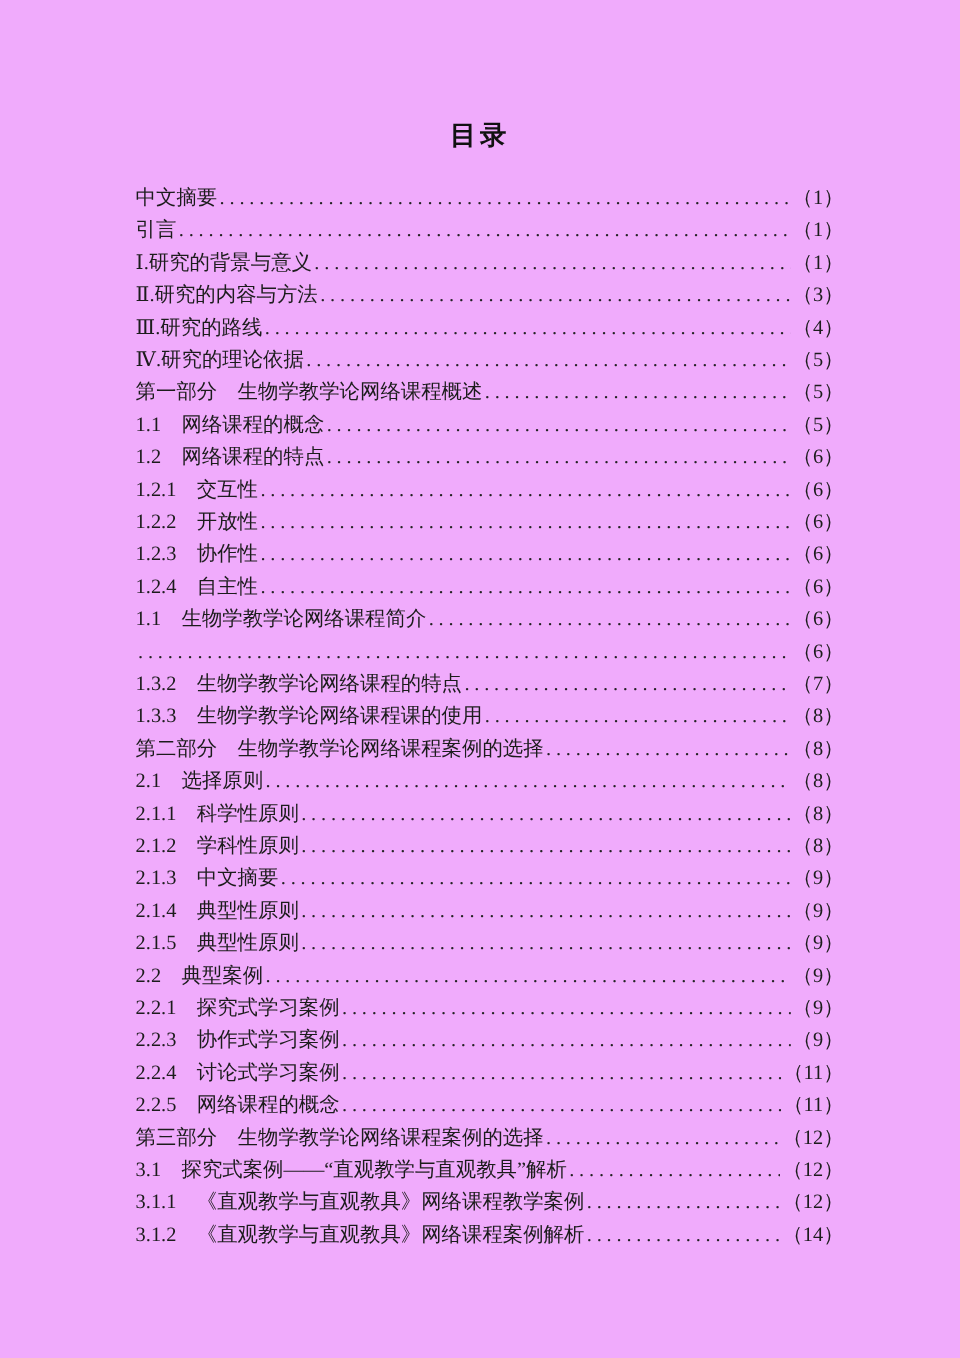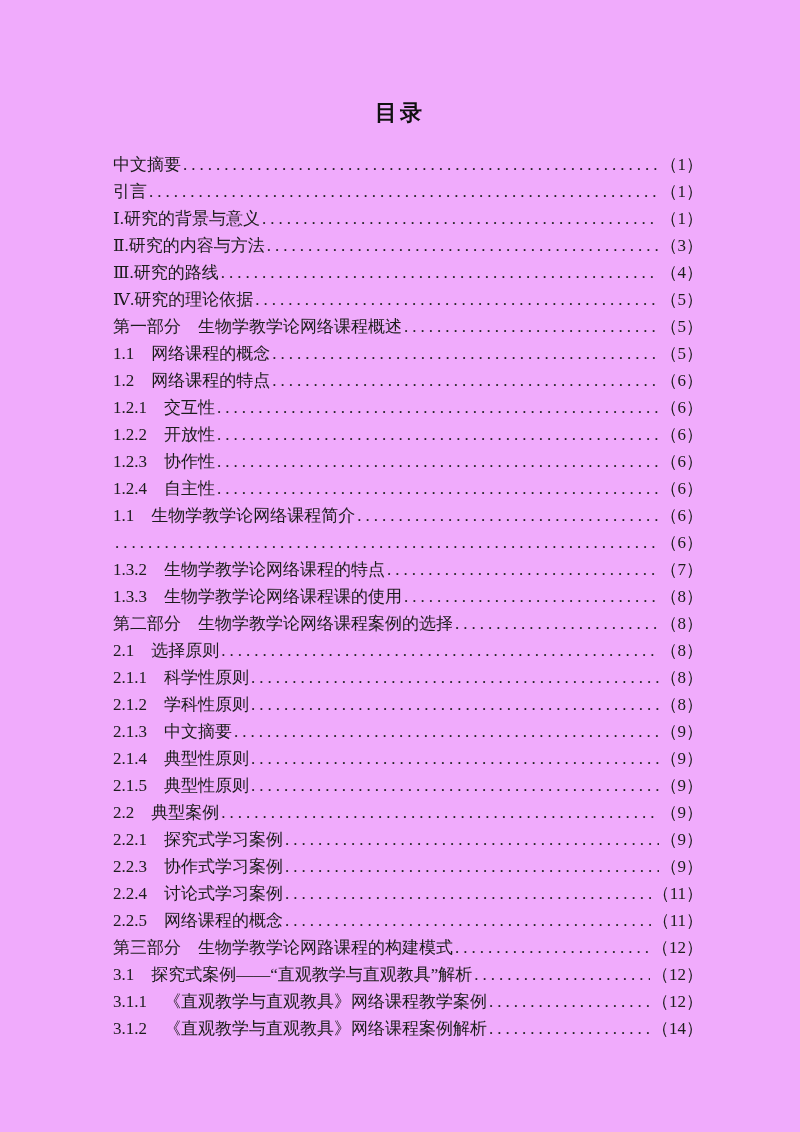--- a/index.html
+++ b/index.html
@@ -231,21 +231,21 @@
     <span class="pagenum">（11）</span>
   </div>
 
   <div class="row">
     <span class="label">2.2.5　网络课程的概念</span>
     <span class="leader" aria-hidden="true">........................................................................................................................</span>
     <span class="pagenum">（11）</span>
   </div>
 
   <div class="row">
-    <span class="label">第三部分　生物学教学论网路课程的构建模式</span>
+    <span class="label">第三部分　生物学教学论网络课程案例的选择</span>
     <span class="leader" aria-hidden="true">........................................................................................................................</span>
     <span class="pagenum">（12）</span>
   </div>
 
   <div class="row">
     <span class="label">3.1　探究式案例——“直观教学与直观教具”解析</span>
     <span class="leader" aria-hidden="true">........................................................................................................................</span>
     <span class="pagenum">（12）</span>
   </div>
 

